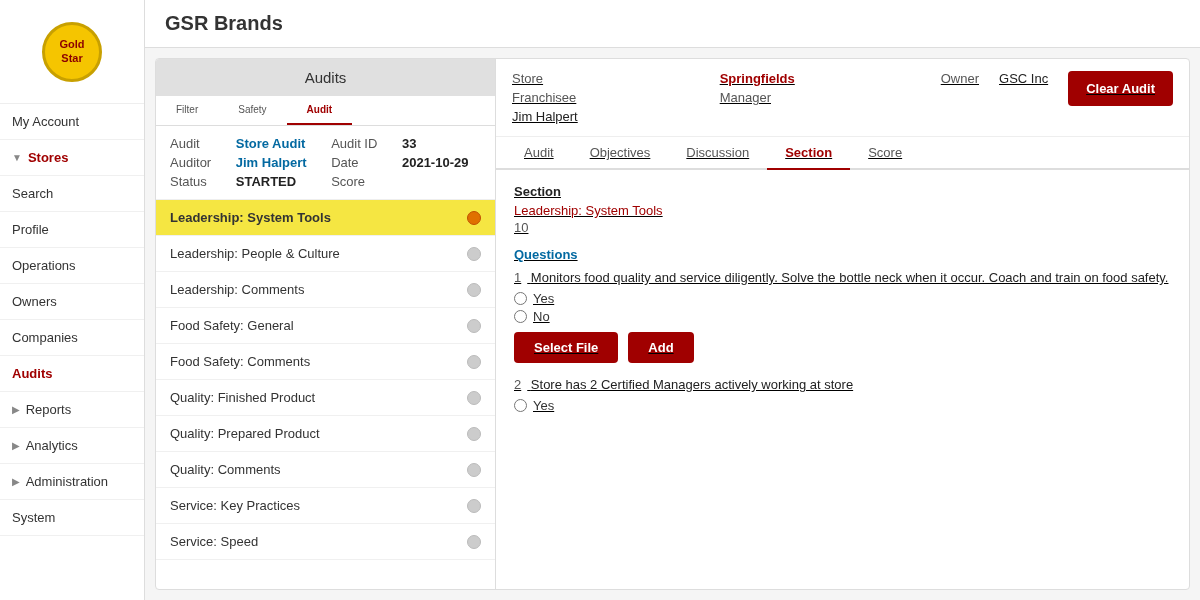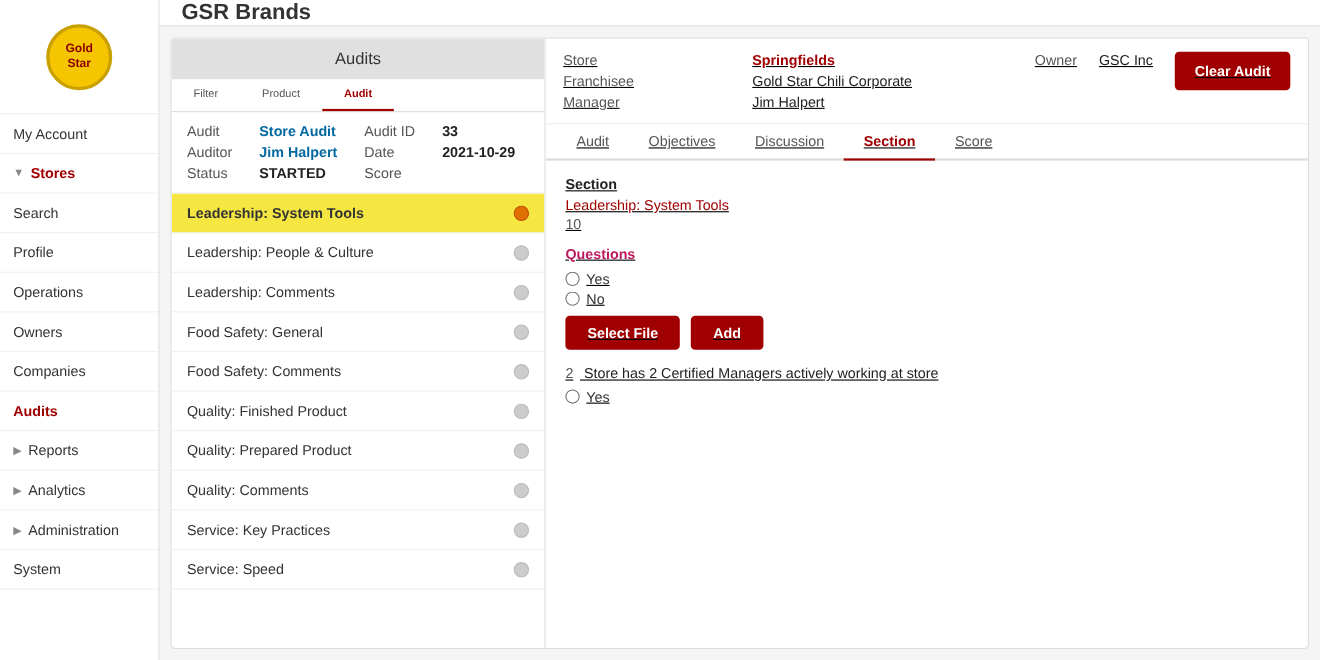--- a/index.html
+++ b/index.html
@@ -56,21 +56,21 @@
     #main {
       flex: 1;
       display: flex;
       flex-direction: column;
       overflow: hidden;
     }
 
     
     .header {
       background: #fff;
-      padding: 0 20px;
+      padding: 12px 20px;
       border-bottom: 1px solid #ddd;
       font-size: 20px;
       font-weight: bold;
       color: #333;
     }
 
     
     .audits-container {
       flex: 1;
       display: flex;
@@ -209,21 +209,21 @@
     .section-content {
       flex: 1;
       overflow-y: auto;
       padding: 14px 18px;
     }
 
     .section-title { font-weight: bold; font-size: 13px; color: #222; margin-bottom: 4px; }
     .section-name { color: #a00000; font-size: 13px; margin-bottom: 2px; }
     .section-score { color: #555; font-size: 13px; margin-bottom: 12px; }
 
-    .questions-title { font-weight: bold; font-size: 13px; color: #be185d; margin-bottom: 8px; }
+    .questions-title { font-weight: bold; font-size: 13px; color: #0369a1; margin-bottom: 8px; }
 
     .question-item { margin-bottom: 14px; }
     .question-text { font-size: 13px; color: #222; margin-bottom: 6px; }
     .question-number { color: #555; margin-right: 6px; }
 
     .radio-option { display: flex; align-items: center; gap: 6px; font-size: 13px; color: #333; margin-bottom: 3px; }
     .radio-option input[type="radio"] { margin: 0; cursor: pointer; }
 
     .action-buttons { display: flex; gap: 10px; margin-top: 8px; }
     .action-btn {
@@ -300,21 +300,21 @@
 <div id="main">
   <div class="header">GSR Brands</div>
 
   <div class="audits-container">
 
     <div class="left-panel">
       <div class="audits-header">Audits</div>
 
       <div class="tabs-bar">
         <div class="tab">Filter</div>
-        <div class="tab">Product</div>
+        <div class="tab">Safety</div>
         <div class="tab active">Audit</div>
       </div>
 
       <div class="audit-info">
         <span class="label">Audit</span>
         <span class="value red">Store Audit</span>
         <span class="label">Audit ID</span>
         <span class="value">33</span>
 
         <span class="label">Auditor</span>
@@ -374,21 +374,20 @@
     </div>
 
     <div class="right-panel">
 
       <div class="store-header">
         <div class="store-info-grid">
           <span class="store-label">Store</span>
           <span class="store-value red">Springfields</span>
 
           <span class="store-label">Franchisee</span>
-          <span class="store-value normal">Gold Star Chili Corporate</span>
 
           <span class="store-label">Manager</span>
           <span class="store-value normal">Jim Halpert</span>
         </div>
         <div style="display:flex; flex-direction:column; gap:4px; align-items:flex-start;">
           <div style="display:flex; gap:20px;">
             <span class="store-label">Owner</span>
             <span class="store-value normal">GSC Inc</span>
           </div>
         </div>
@@ -404,20 +403,24 @@
       </div>
 
       <div class="section-content">
         <div class="section-title">Section</div>
         <div class="section-name">Leadership: System Tools</div>
         <div class="section-score">10</div>
 
         <div class="questions-title">Questions</div>
 
         <div class="question-item">
+          <div class="question-text">
+            <span class="question-number">1</span>
+            <span>Monitors food quality and service diligently. Solve the bottle neck when it occur. Coach and train on food safety.</span>
+          </div>
           <div class="radio-option">
             <input type="radio" name="q1" value="yes" style="">
             <span>Yes</span>
           </div>
           <div class="radio-option">
             <input type="radio" name="q1" value="no" style="">
             <span>No</span>
           </div>
           <div class="action-buttons">
             <button class="action-btn">Select File</button>

